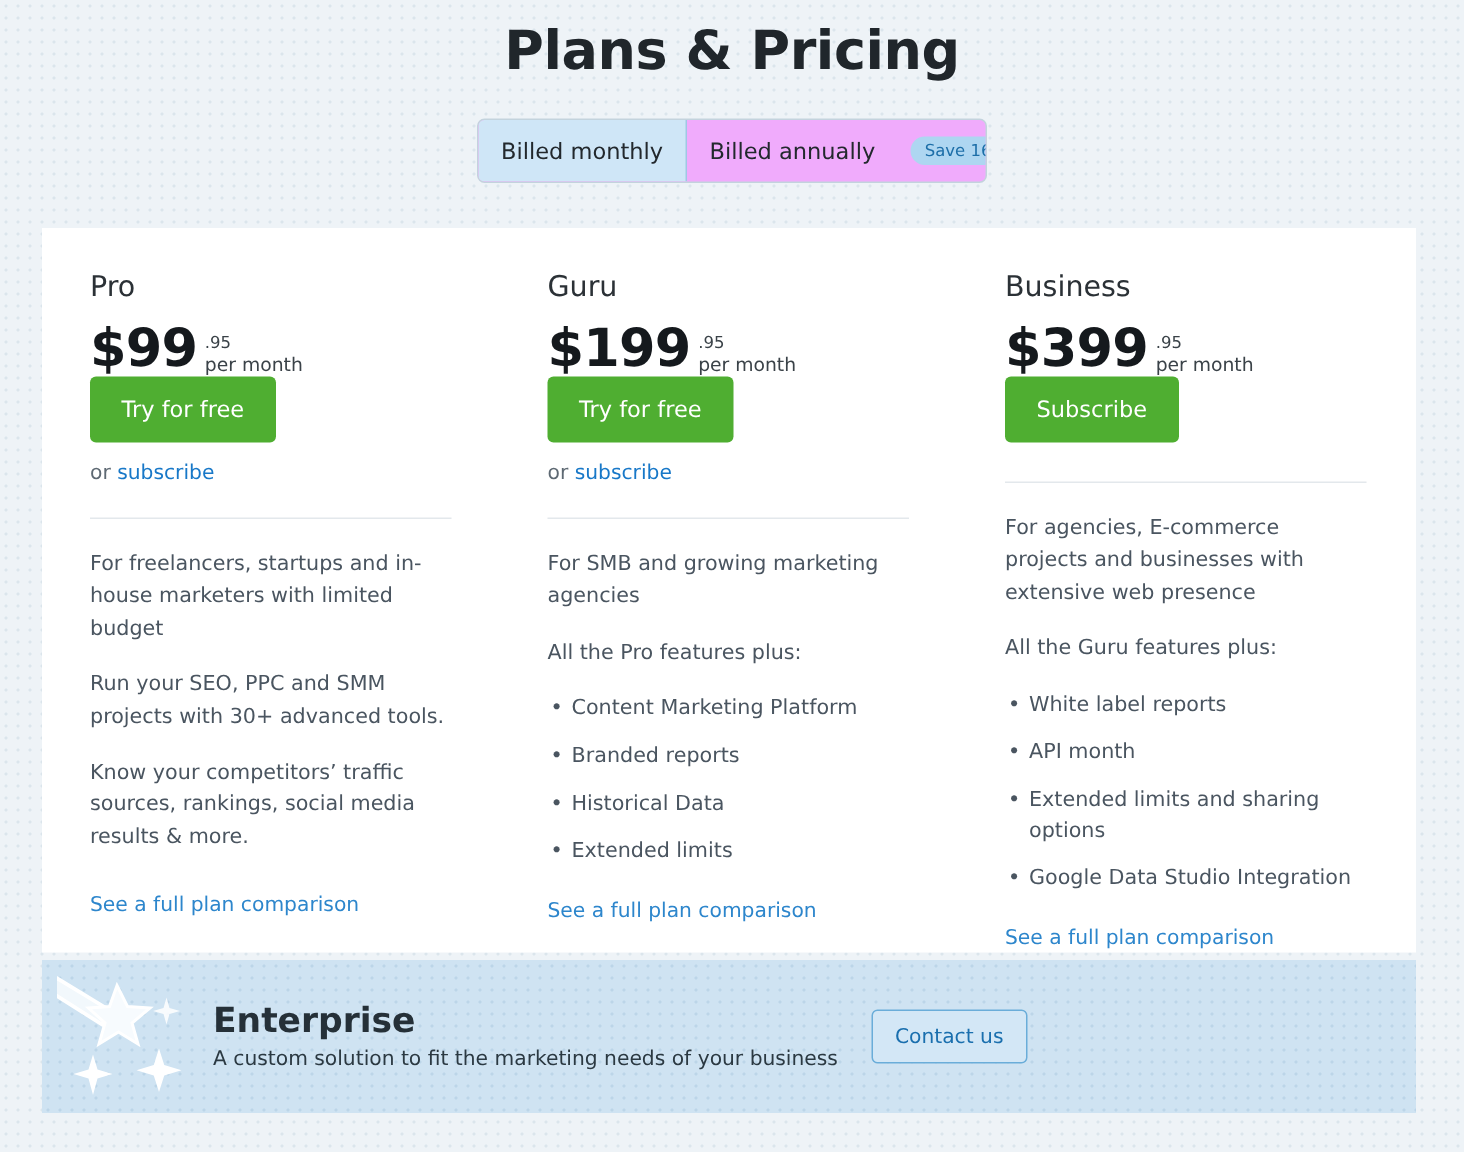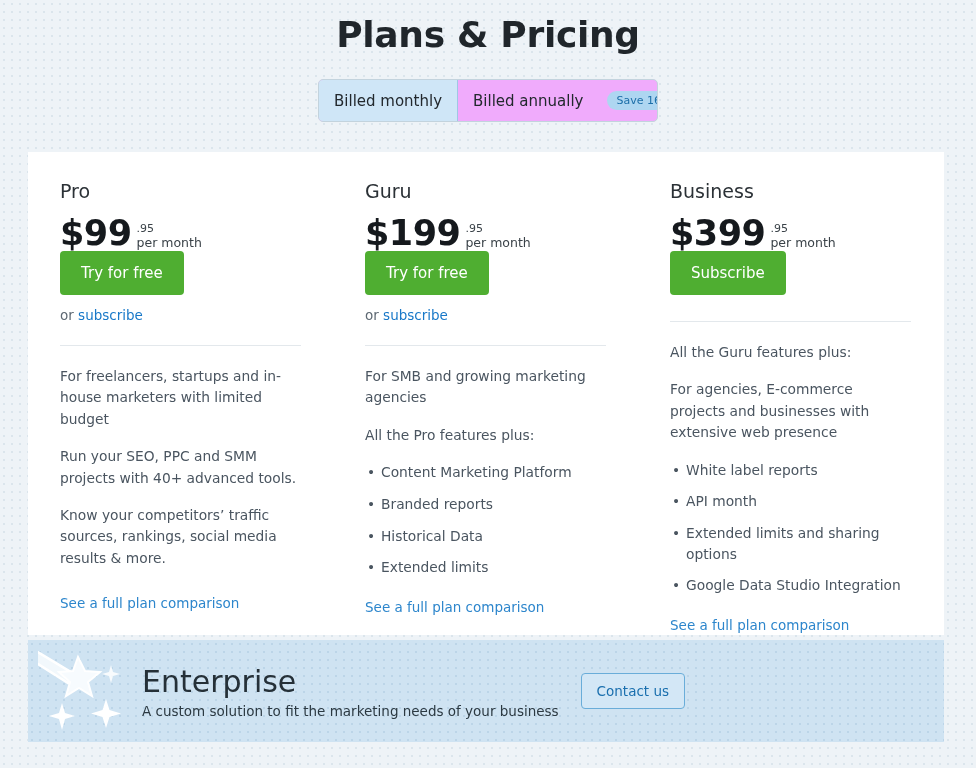--- a/index.html
+++ b/index.html
@@ -168,24 +168,24 @@
     background-color: #cfe3f2;
     background-image: radial-gradient(#bcd5e8 1px, transparent 1.1px);
     background-size: 8px 8px;
     display: flex;
     align-items: center;
     padding-left: 10px;
   }
   .wand-art { width: 98px; height: 96px; flex: none; }
   .ent-text { margin-left: 6px; }
   .ent-title {
-    font-size: 30px;
+    font-size: 23px;
     color: #253038;
     margin: 0 0 4px 0;
-    font-weight: normal;
+    font-weight: bold;
   }
   .ent-sub {
     font-size: 13.5px;
     color: #2b3942;
     margin: 0;
   }
   .contact-button {
     margin-left: 22px;
     background: #d3e7f6;
     color: #1a6fae;
@@ -222,21 +222,21 @@
         <span class="price-cents">.95</span>
         <span class="price-period">per month</span>
       </span>
     </div>
     <button class="cta-button">Try for free</button>
     <div class="subscribe-line">
       <span>or </span><a href="#">subscribe</a>
     </div>
     <div class="divider"></div>
     <p class="feature-para">For freelancers, startups and in-house marketers with limited budget</p>
-    <p class="feature-para">Run your SEO, PPC and SMM projects with 40+ advanced tools.</p>
+    <p class="feature-para">Run your SEO, PPC and SMM projects with 30+ advanced tools.</p>
     <p class="feature-para">Know your competitors’ traffic sources, rankings, social media results &amp; more.</p>
     <a class="compare-link" href="#">See a full plan comparison</a>
   </div>
 
   <div class="plan-col">
     <h2 class="plan-name">Guru</h2>
     <div class="price-row">
       <span class="price-main">$199</span>
       <span class="price-side">
         <span class="price-cents">.95</span>
@@ -263,22 +263,22 @@
     <h2 class="plan-name">Business</h2>
     <div class="price-row">
       <span class="price-main">$399</span>
       <span class="price-side">
         <span class="price-cents">.95</span>
         <span class="price-period">per month</span>
       </span>
     </div>
     <button class="cta-button">Subscribe</button>
     <div class="divider no-sub"></div>
+    <p class="feature-para">For agencies, E-commerce projects and businesses with extensive web presence</p>
     <p class="feature-para">All the Guru features plus:</p>
-    <p class="feature-para">For agencies, E-commerce projects and businesses with extensive web presence</p>
     <ul class="feature-list">
       <li>White label reports</li>
       <li>API month</li>
       <li>Extended limits and sharing options</li>
       <li>Google Data Studio Integration</li>
     </ul>
     <a class="compare-link" href="#">See a full plan comparison</a>
   </div>
 </div>
 

